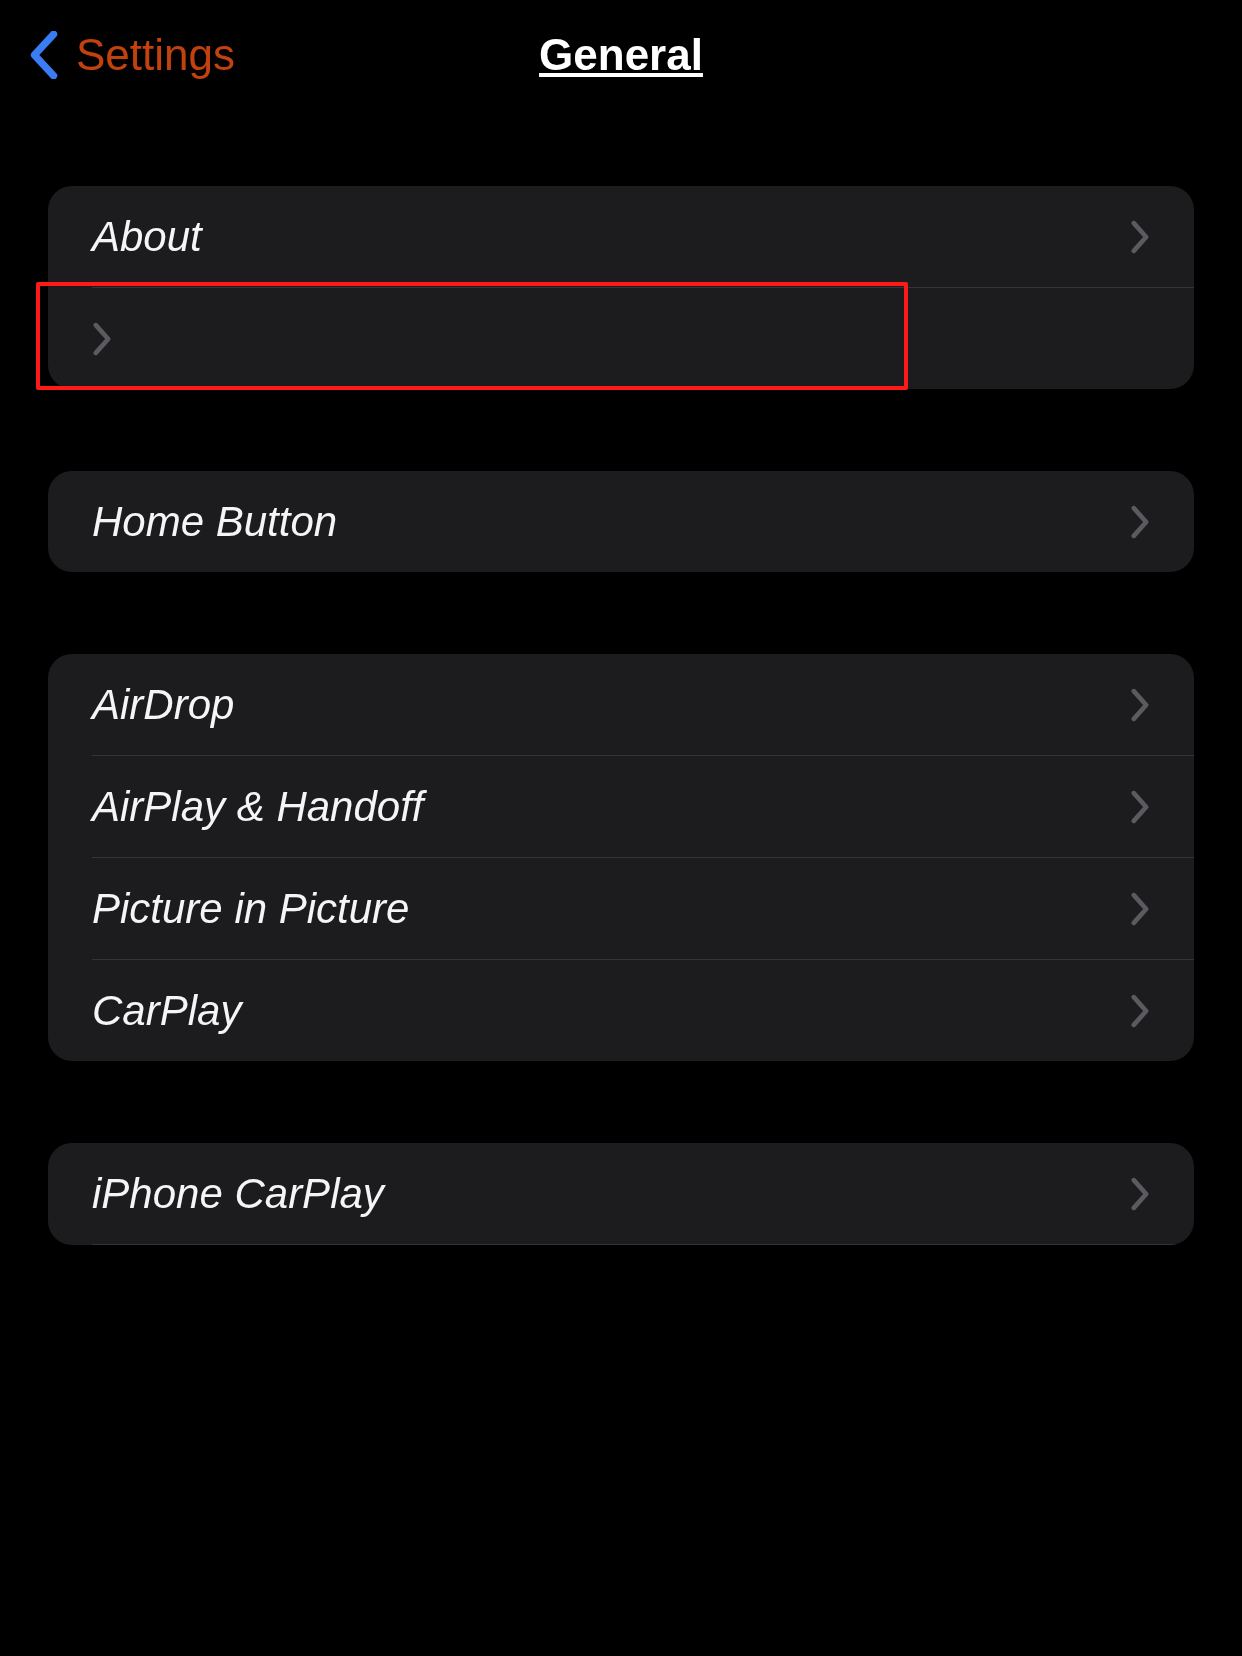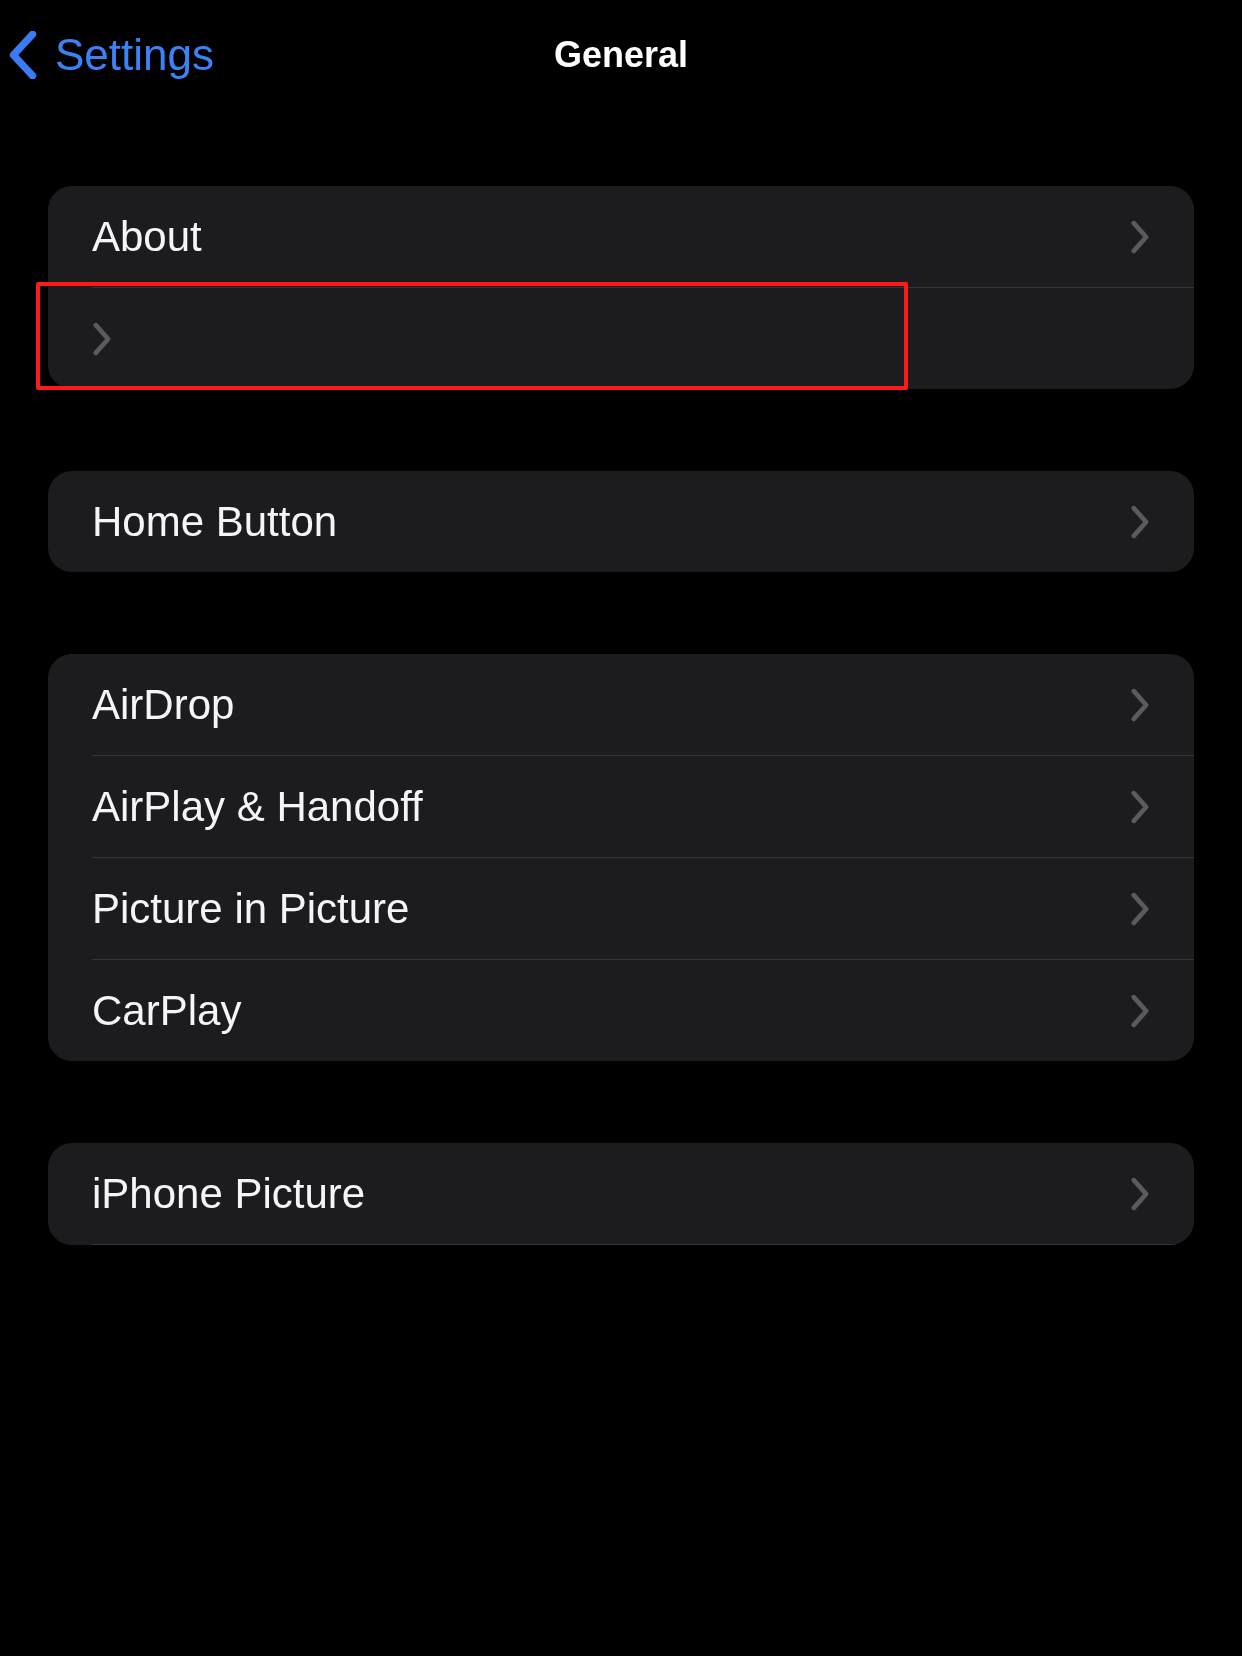--- a/index.html
+++ b/index.html
@@ -18,57 +18,59 @@
     .header {
       display: flex;
       align-items: center;
       height: 110px;
       position: relative;
       padding: 0 24px;
     }
     .back-button {
       display: flex;
       align-items: center;
-      color: #3b82f6;
+      color: #c2410c;
       font-size: 44px;
       cursor: pointer;
       position: absolute;
-      left: 7px;
+      left: 28px;
       top: 50%;
       transform: translateY(-50%);
     }
     .back-button svg {
       width: 32px;
       height: 48px;
       margin-right: 16px;
     }
     .page-title {
       position: absolute;
       left: 50%;
       transform: translateX(-50%);
-      font-size: 36px;
+      font-size: 44px;
       font-weight: 600;
       color: #ffffff;
+      text-decoration: underline;
     }
     .content {
       padding: 76px 48px 0 48px;
     }
     .group {
       background-color: #1c1c1e;
       border-radius: 24px;
       overflow: hidden;
       margin-bottom: 82px;
     }
     .row {
       display: flex;
       align-items: center;
       justify-content: space-between;
       padding: 0 44px;
       height: 101px;
       cursor: pointer;
+      font-style: italic;
     }
     .row-separator {
       height: 1px;
       background-color: #343438;
       margin-left: 44px;
     }
     .row-label {
       font-size: 42px;
       color: #f5f5f7;
       font-weight: 400;
@@ -167,21 +169,21 @@
       <span class="chevron-right">
         <svg viewBox="0 0 12 22" fill="none">
             <path d="M2 2 L10 11 L2 20" stroke="#5a5a5f" stroke-width="3" stroke-linecap="round" stroke-linejoin="round"></path>
           </svg>
       </span>
     </div>
   </div>
 
   <div class="group">
     <div class="row">
-      <span class="row-label">iPhone Picture</span>
+      <span class="row-label">iPhone CarPlay</span>
       <span class="chevron-right">
         <svg viewBox="0 0 12 22" fill="none">
             <path d="M2 2 L10 11 L2 20" stroke="#5a5a5f" stroke-width="3" stroke-linecap="round" stroke-linejoin="round"></path>
           </svg>
       </span>
     </div>
     <div class="row-separator"></div>
   </div>
 
 </div>

